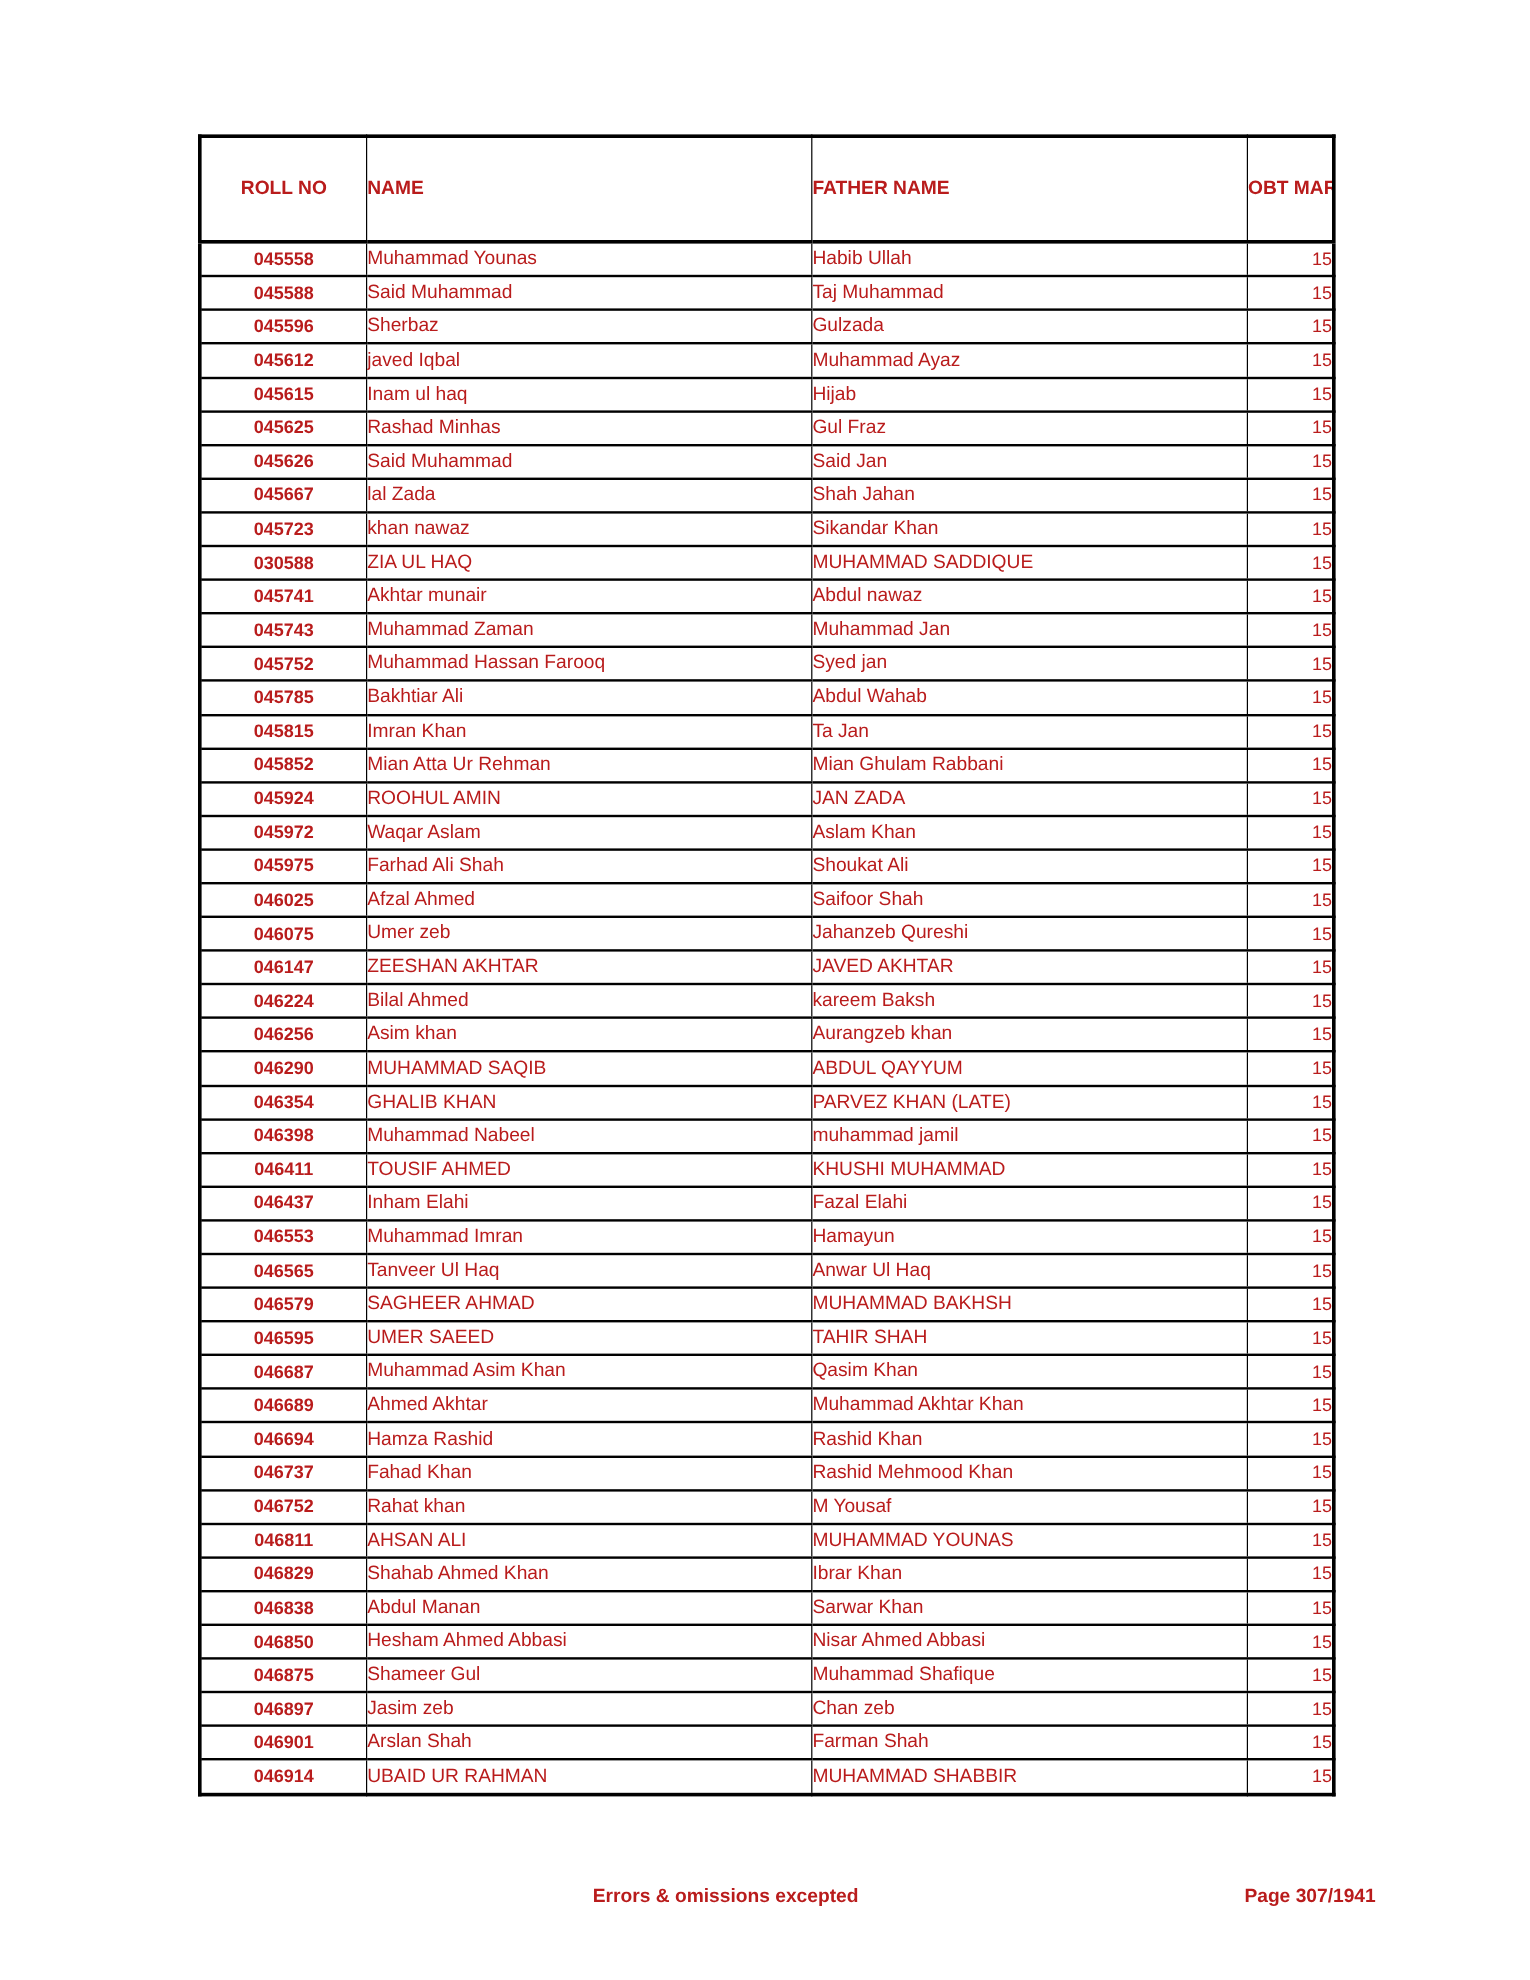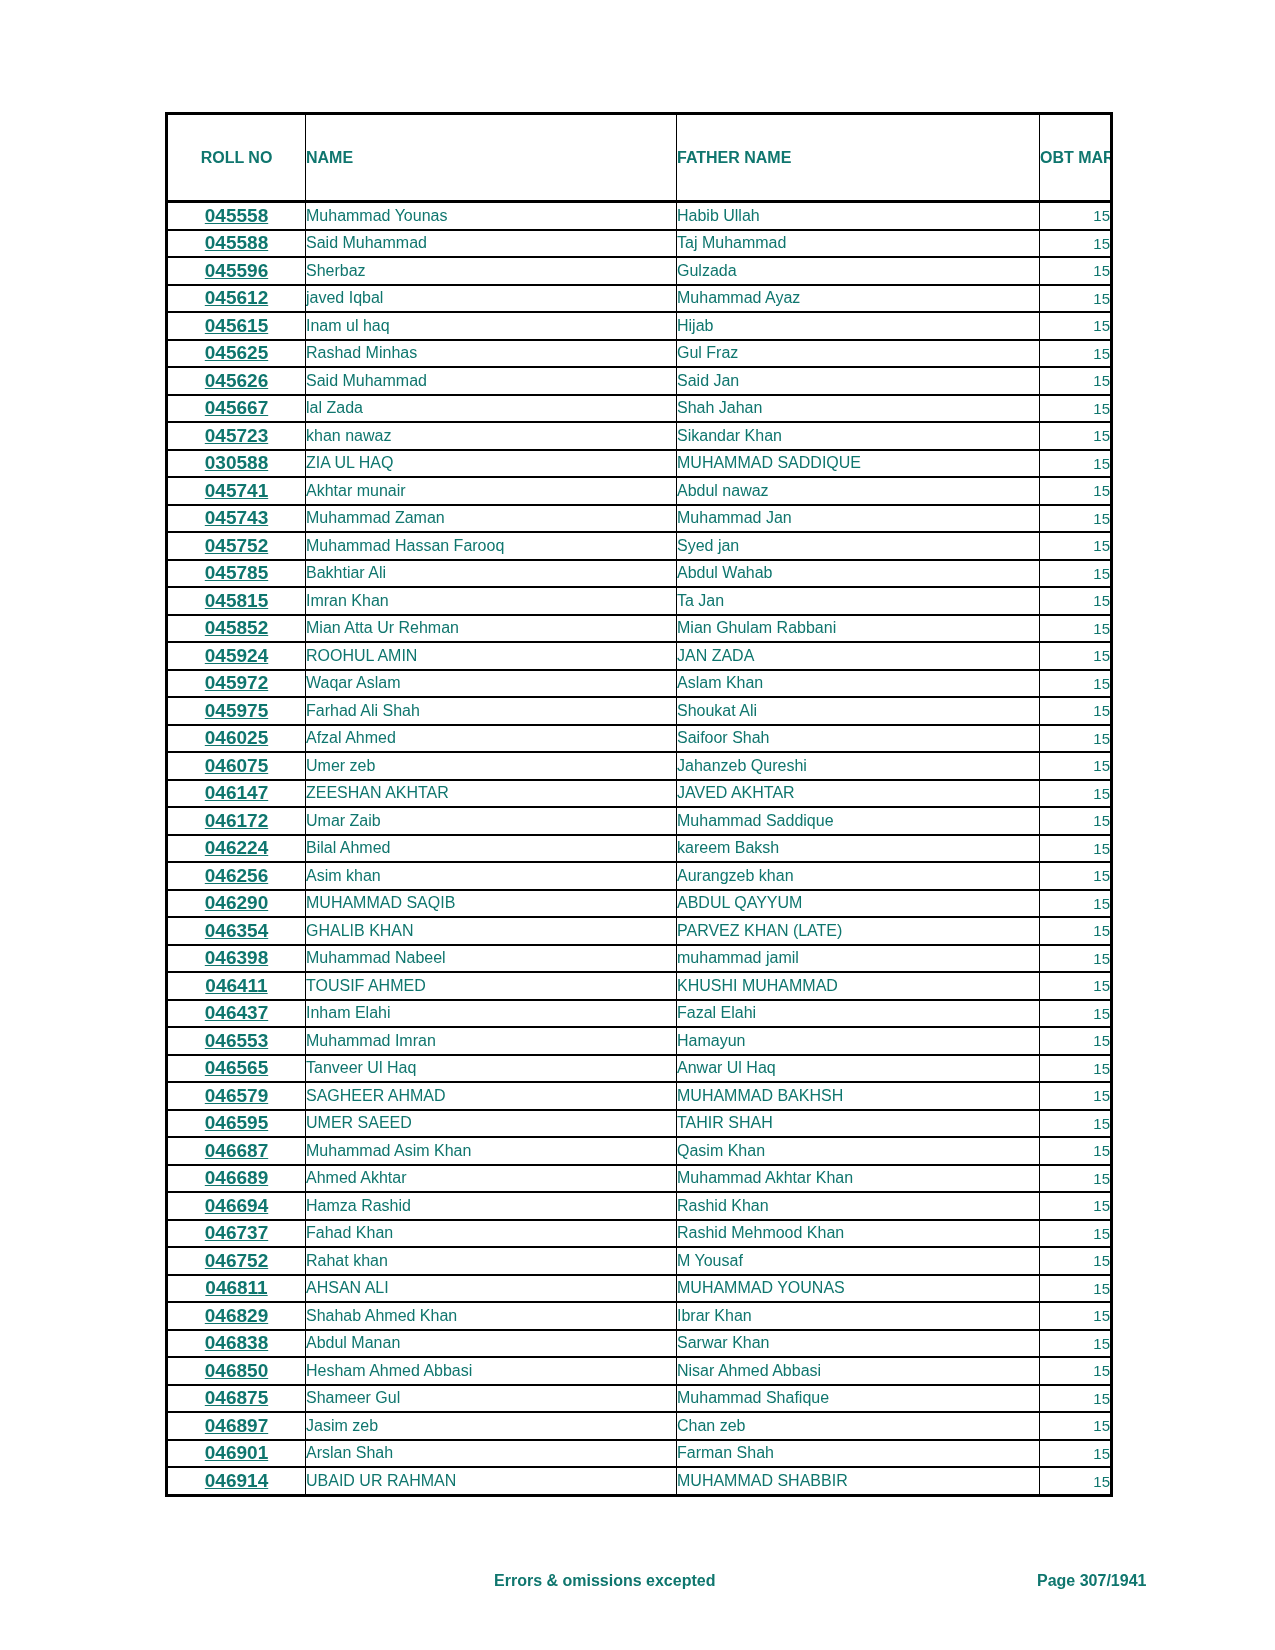--- a/index.html
+++ b/index.html
@@ -6,21 +6,21 @@
     margin: 0;
     padding: 0;
     background: #ffffff;
   }
   .page {
     position: relative;
     width: 1275px;
     height: 1650px;
     background: #ffffff;
     font-family: "Liberation Sans", sans-serif;
-    color: #0f766e;
+    color: #b91c1c;
     overflow: hidden;
   }
   table.results-table {
     position: absolute;
     left: 165px;
     top: 112px;
     width: 945px;
     height: 1385px;
     border-collapse: collapse;
     table-layout: fixed;
@@ -46,22 +46,21 @@
     font-weight: bold;
     background: #ffffff;
   }
   th.col-roll   { text-align: center; }
   th.col-name   { text-align: left; padding-left: 5px; }
   th.col-father { text-align: left; padding-left: 5px; }
   th.col-marks  { text-align: center; white-space: normal; line-height: 1.25; }
   td.cell-roll {
     text-align: center;
     font-weight: bold;
-    font-size: 19px;
-    text-decoration: underline;
+    font-size: 15px;
   }
   td.cell-name, td.cell-father {
     text-align: left;
     padding-left: 5px;
     font-size: 16px;
   }
   td.cell-marks {
     text-align: right;
     font-size: 15px;
   }
@@ -227,26 +226,20 @@
       <td class="cell-father">Jahanzeb Qureshi</td>
       <td class="cell-marks">15</td>
     </tr>
         <tr>
       <td class="cell-roll">046147</td>
       <td class="cell-name">ZEESHAN AKHTAR</td>
       <td class="cell-father">JAVED AKHTAR</td>
       <td class="cell-marks">15</td>
     </tr>
         <tr>
-      <td class="cell-roll">046172</td>
-      <td class="cell-name">Umar Zaib</td>
-      <td class="cell-father">Muhammad Saddique</td>
-      <td class="cell-marks">15</td>
-    </tr>
-        <tr>
       <td class="cell-roll">046224</td>
       <td class="cell-name">Bilal Ahmed</td>
       <td class="cell-father">kareem Baksh</td>
       <td class="cell-marks">15</td>
     </tr>
         <tr>
       <td class="cell-roll">046256</td>
       <td class="cell-name">Asim khan</td>
       <td class="cell-father">Aurangzeb khan</td>
       <td class="cell-marks">15</td>

